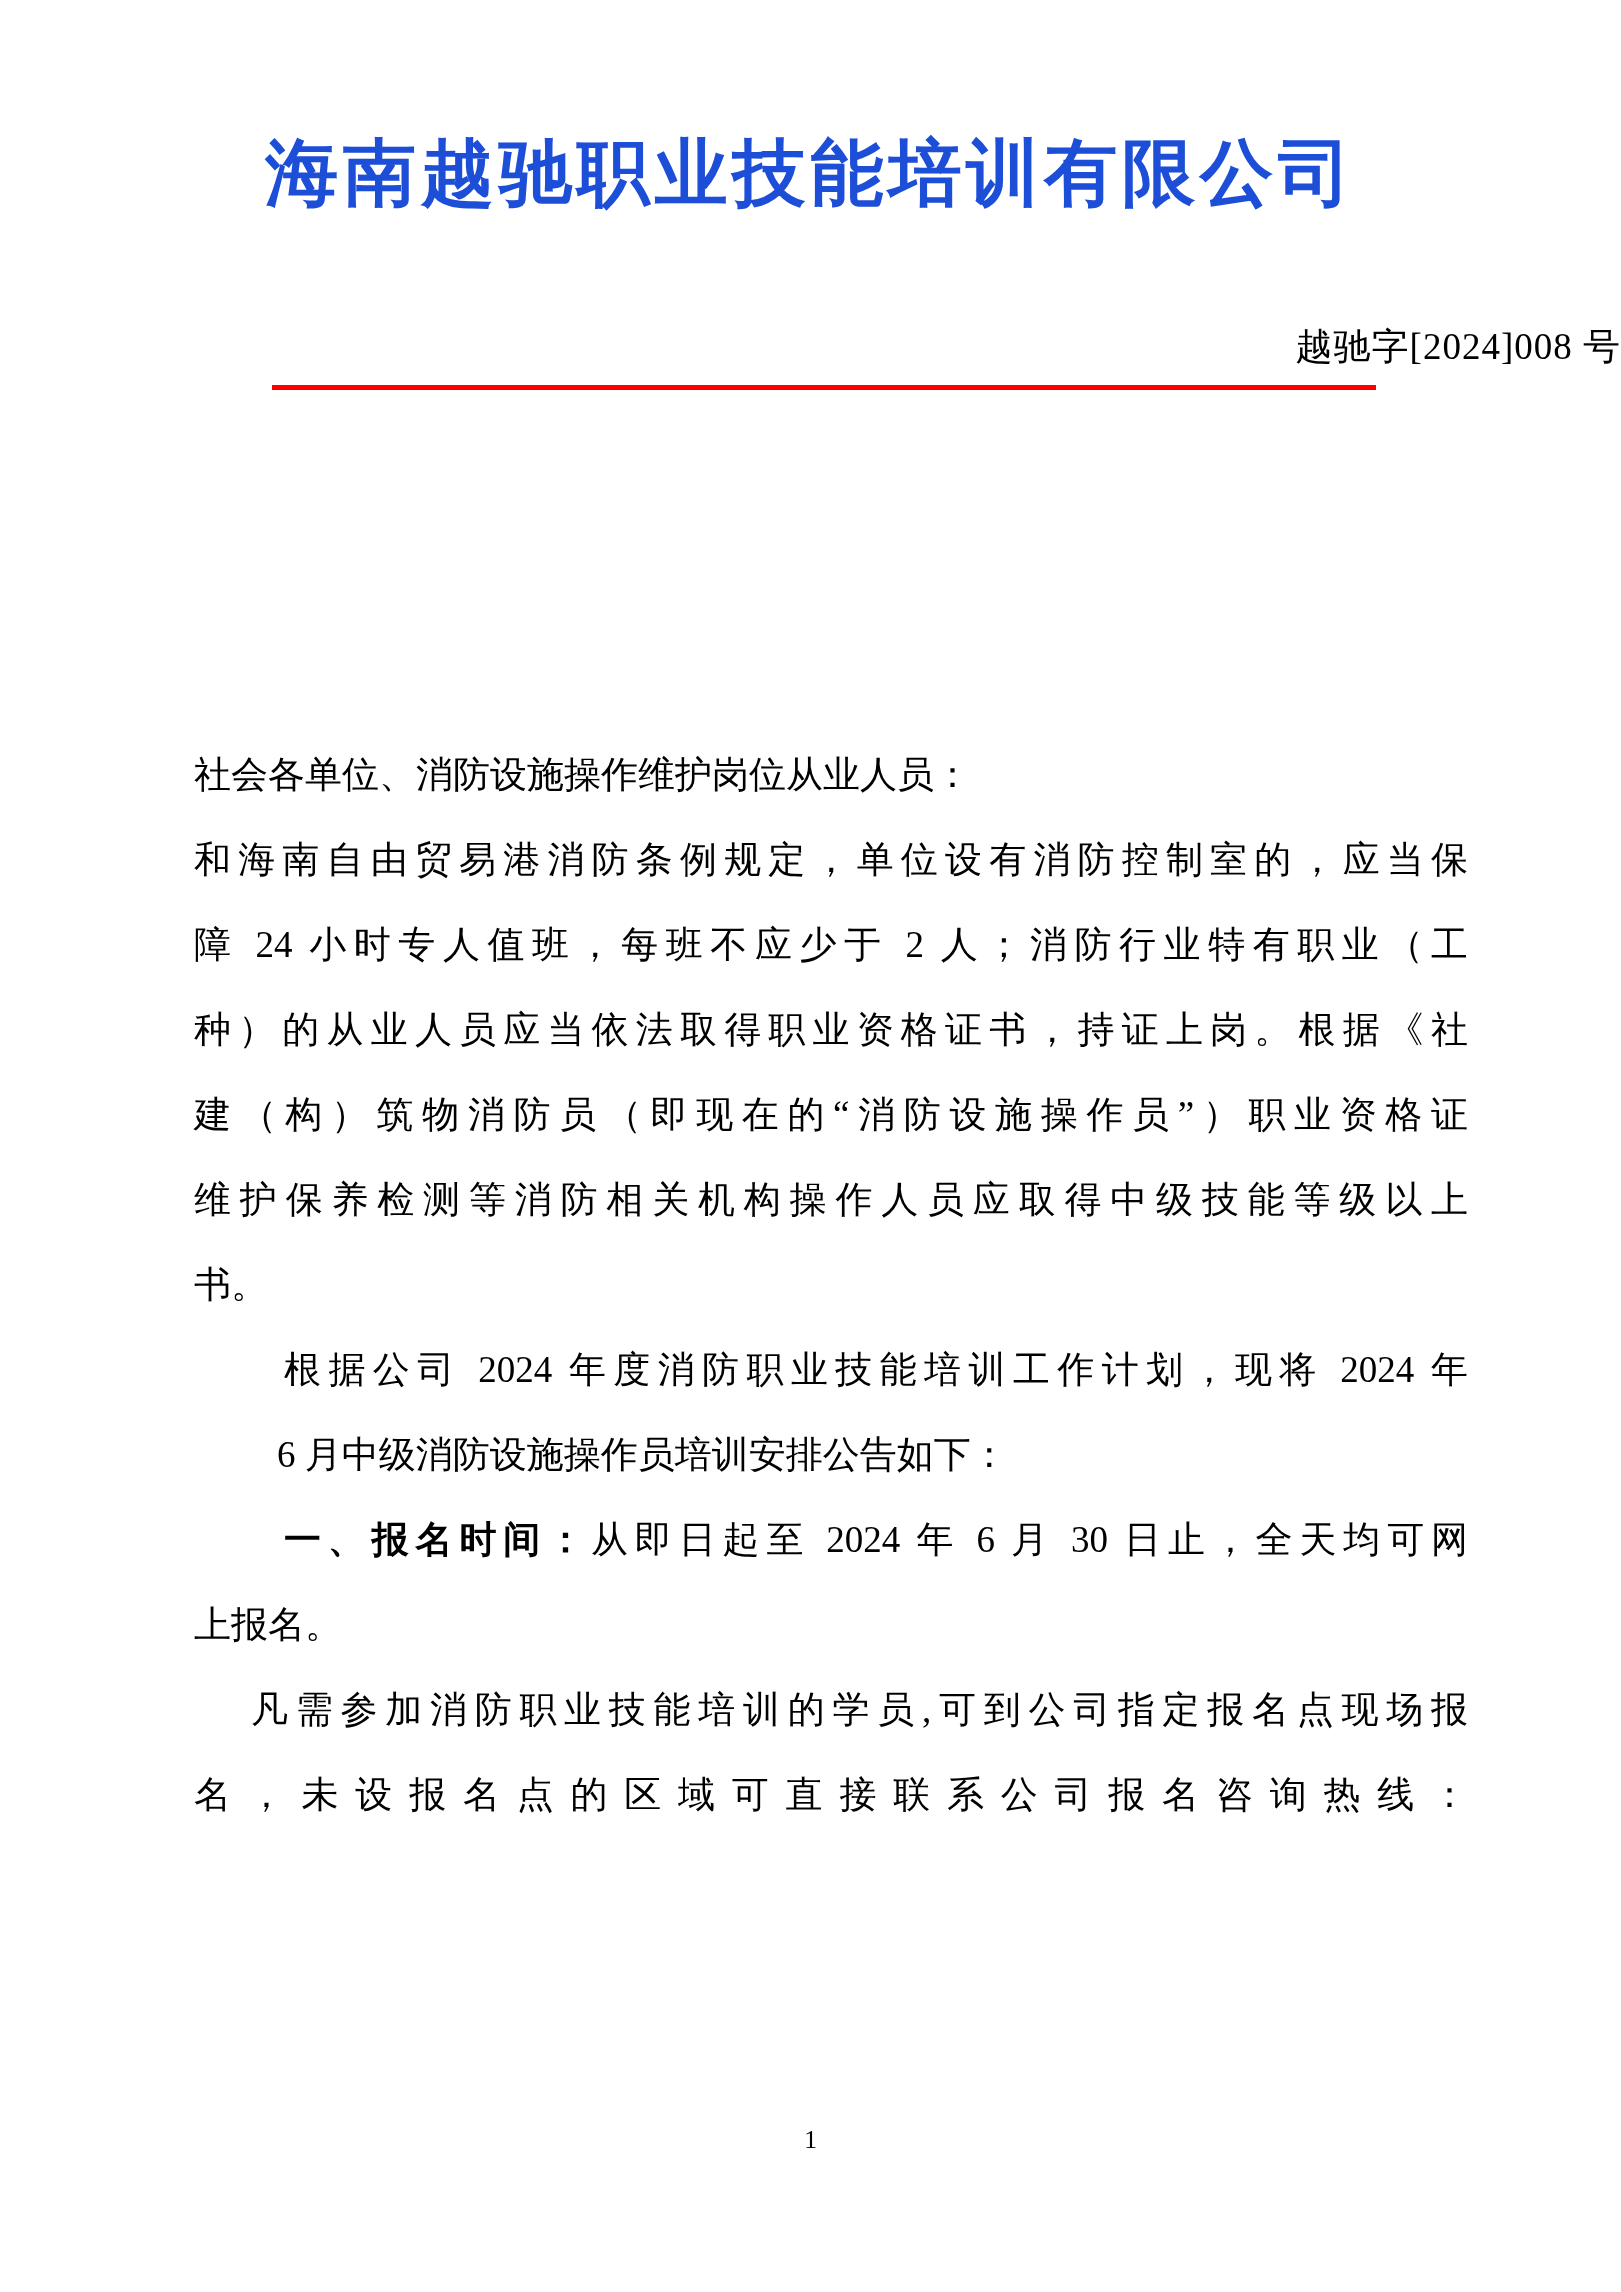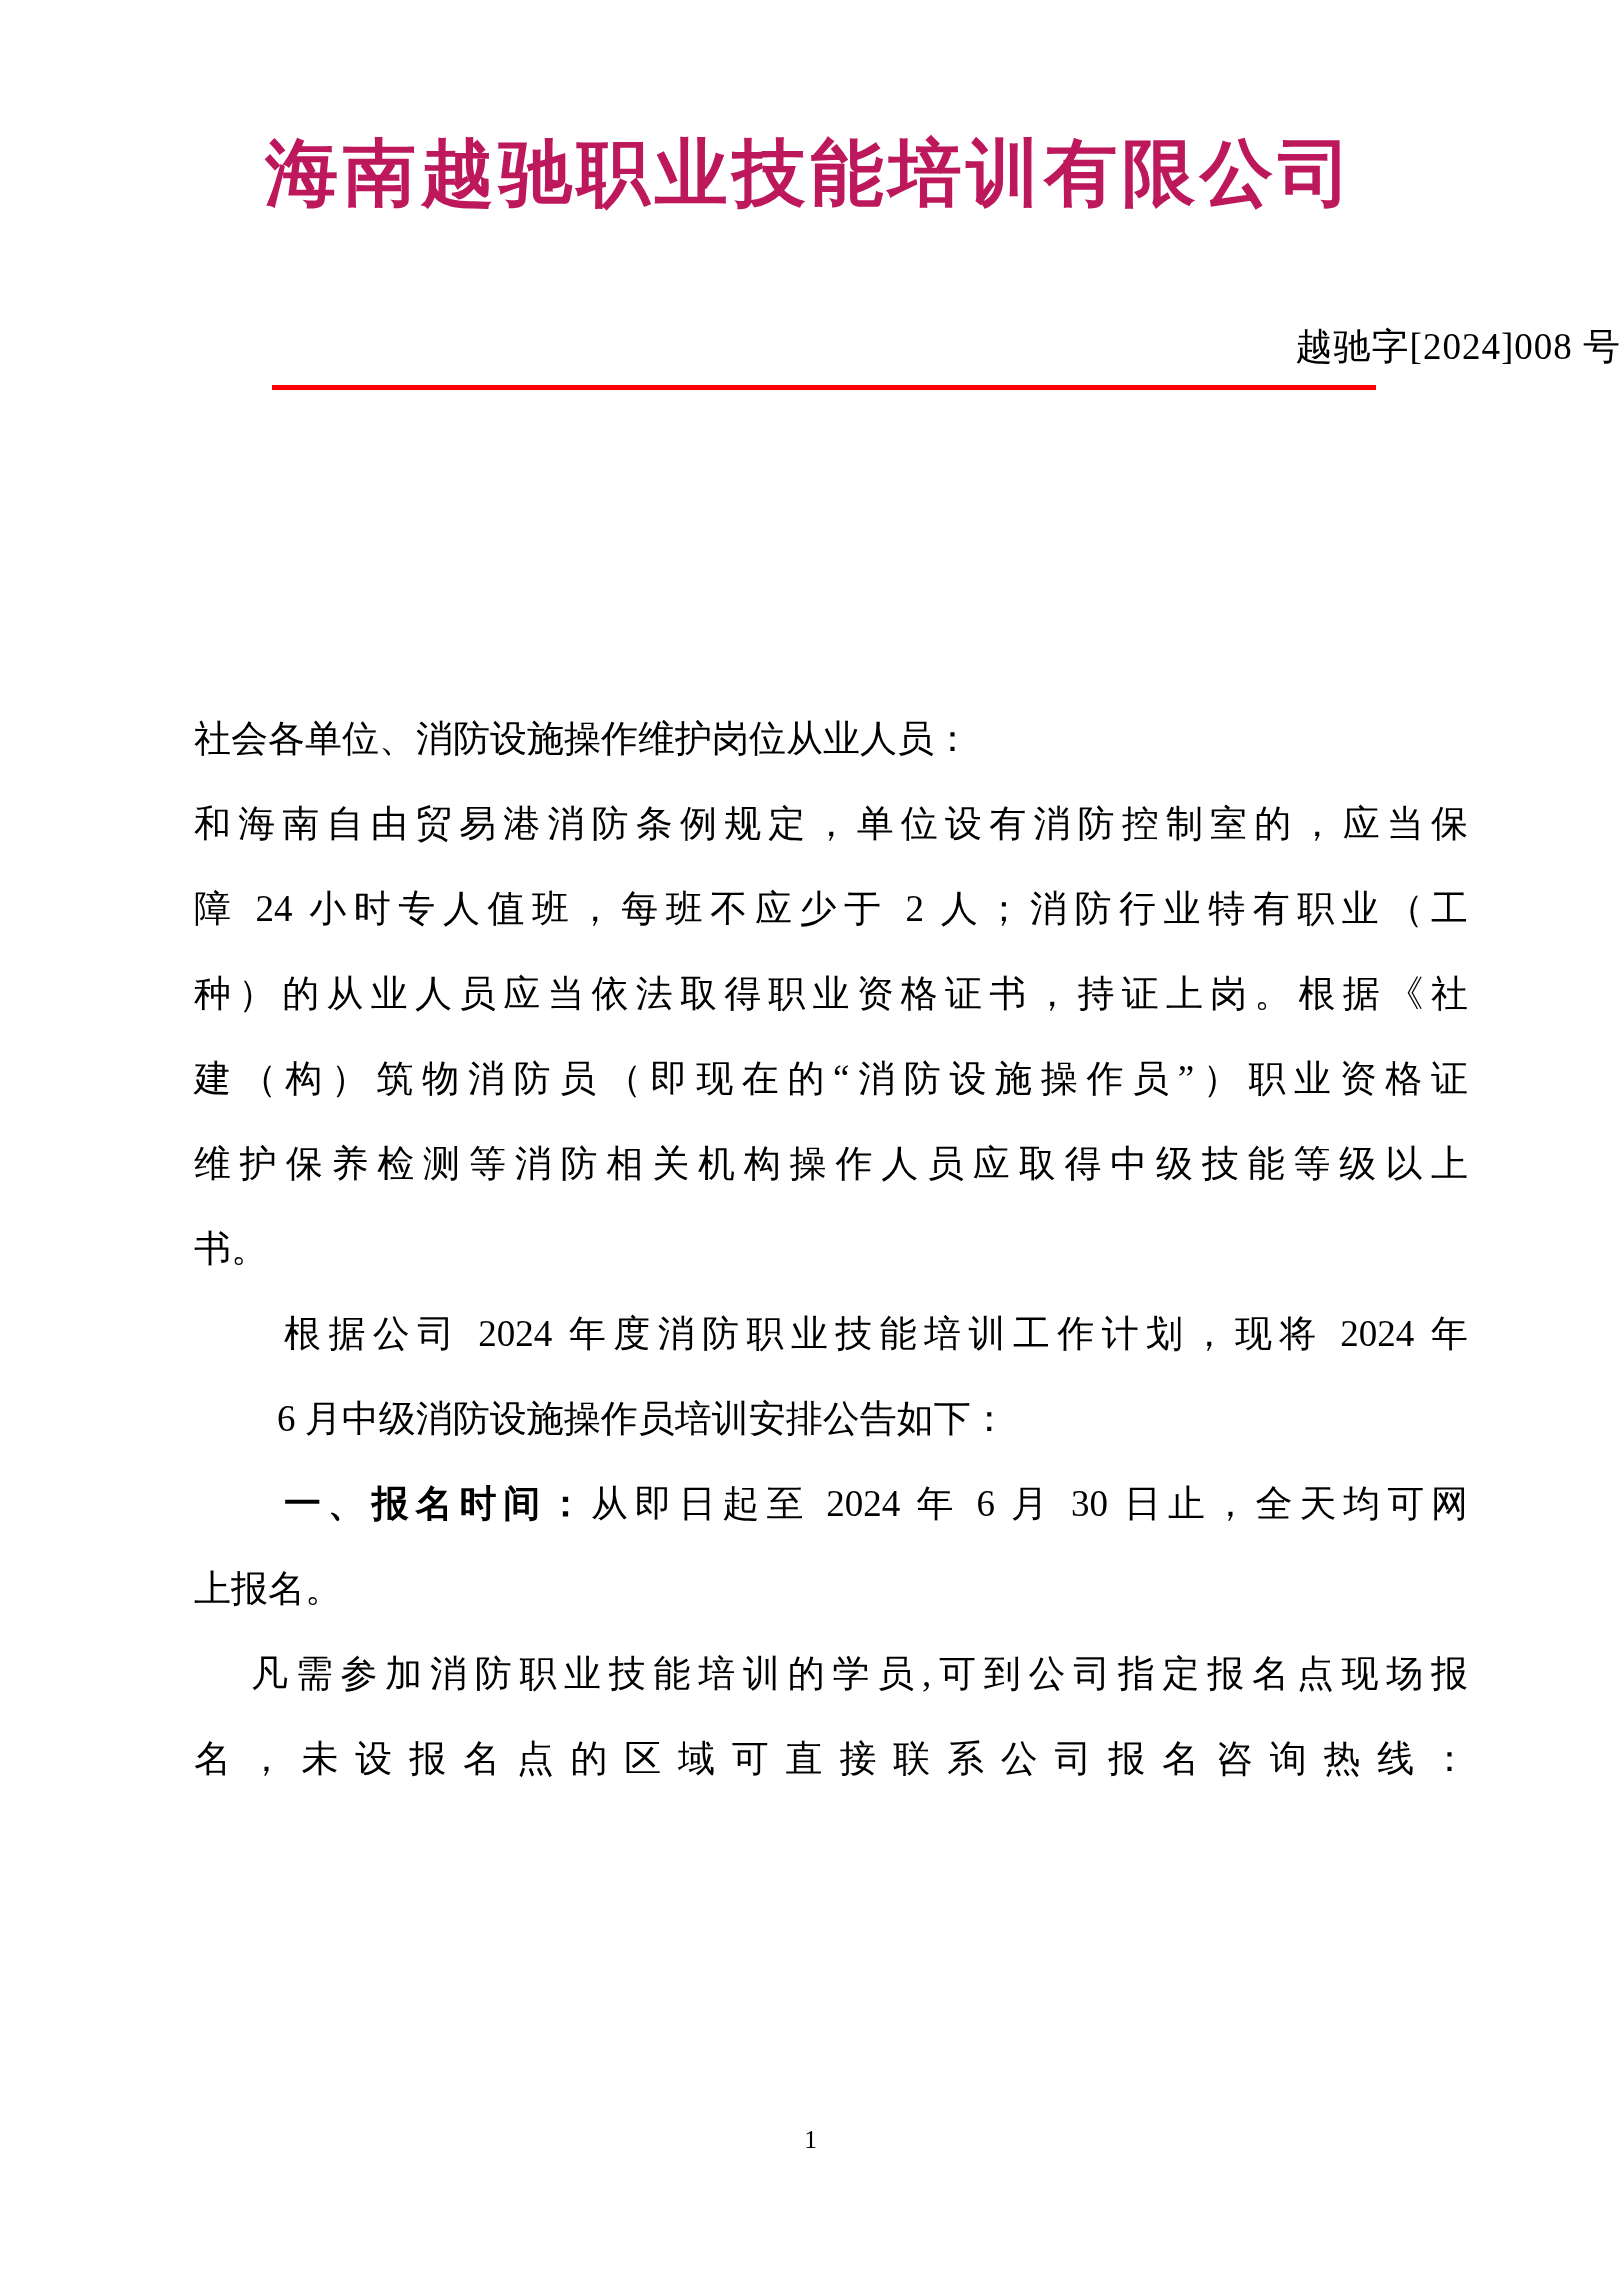--- a/index.html
+++ b/index.html
@@ -52,21 +52,21 @@
     left: 0;
     width: 100%;
     text-align: center;
     font-size: 56px;
     font-weight: bold;
     line-height: 82px;
     letter-spacing: 2px;
   }
   .doc-body {
     position: absolute;
-    top: 696px;
+    top: 732px;
     left: 194px;
     width: 1274px;
     font-size: 37px;
     line-height: 85px;
   }
   .body-line {
     min-height: 85px;
     white-space: pre-wrap;
   }
   .body-line.fill {
@@ -84,21 +84,21 @@
     width: 100%;
     text-align: center;
     font-size: 25.5px;
   }
 </style>
 </head>
 <body>
 
 <div class="page">
 
-  <h1 class="company-title" style="color: #be185d;">海南越驰职业技能培训有限公司</h1>
+  <h1 class="company-title" style="color: #1d4ed8;">海南越驰职业技能培训有限公司</h1>
 
   <div class="doc-number">越驰字[2024]008 号</div>
 
   <div class="red-rule" style="background: rgb(254, 0, 0);"></div>
 
 
   <div class="doc-body" id="doc-body">
       <div class="body-line"><span class="run">社会各单位、消防设施操作维护岗位从业人员：</span></div>
       <div class="body-line fill"><span class="run">和海南自由贸易港消防条例规定，单位设有消防控制室的，应当保</span></div>
       <div class="body-line fill"><span class="run">障 24 小时专人值班，每班不应少于 2 人；消防行业特有职业（工</span></div>

